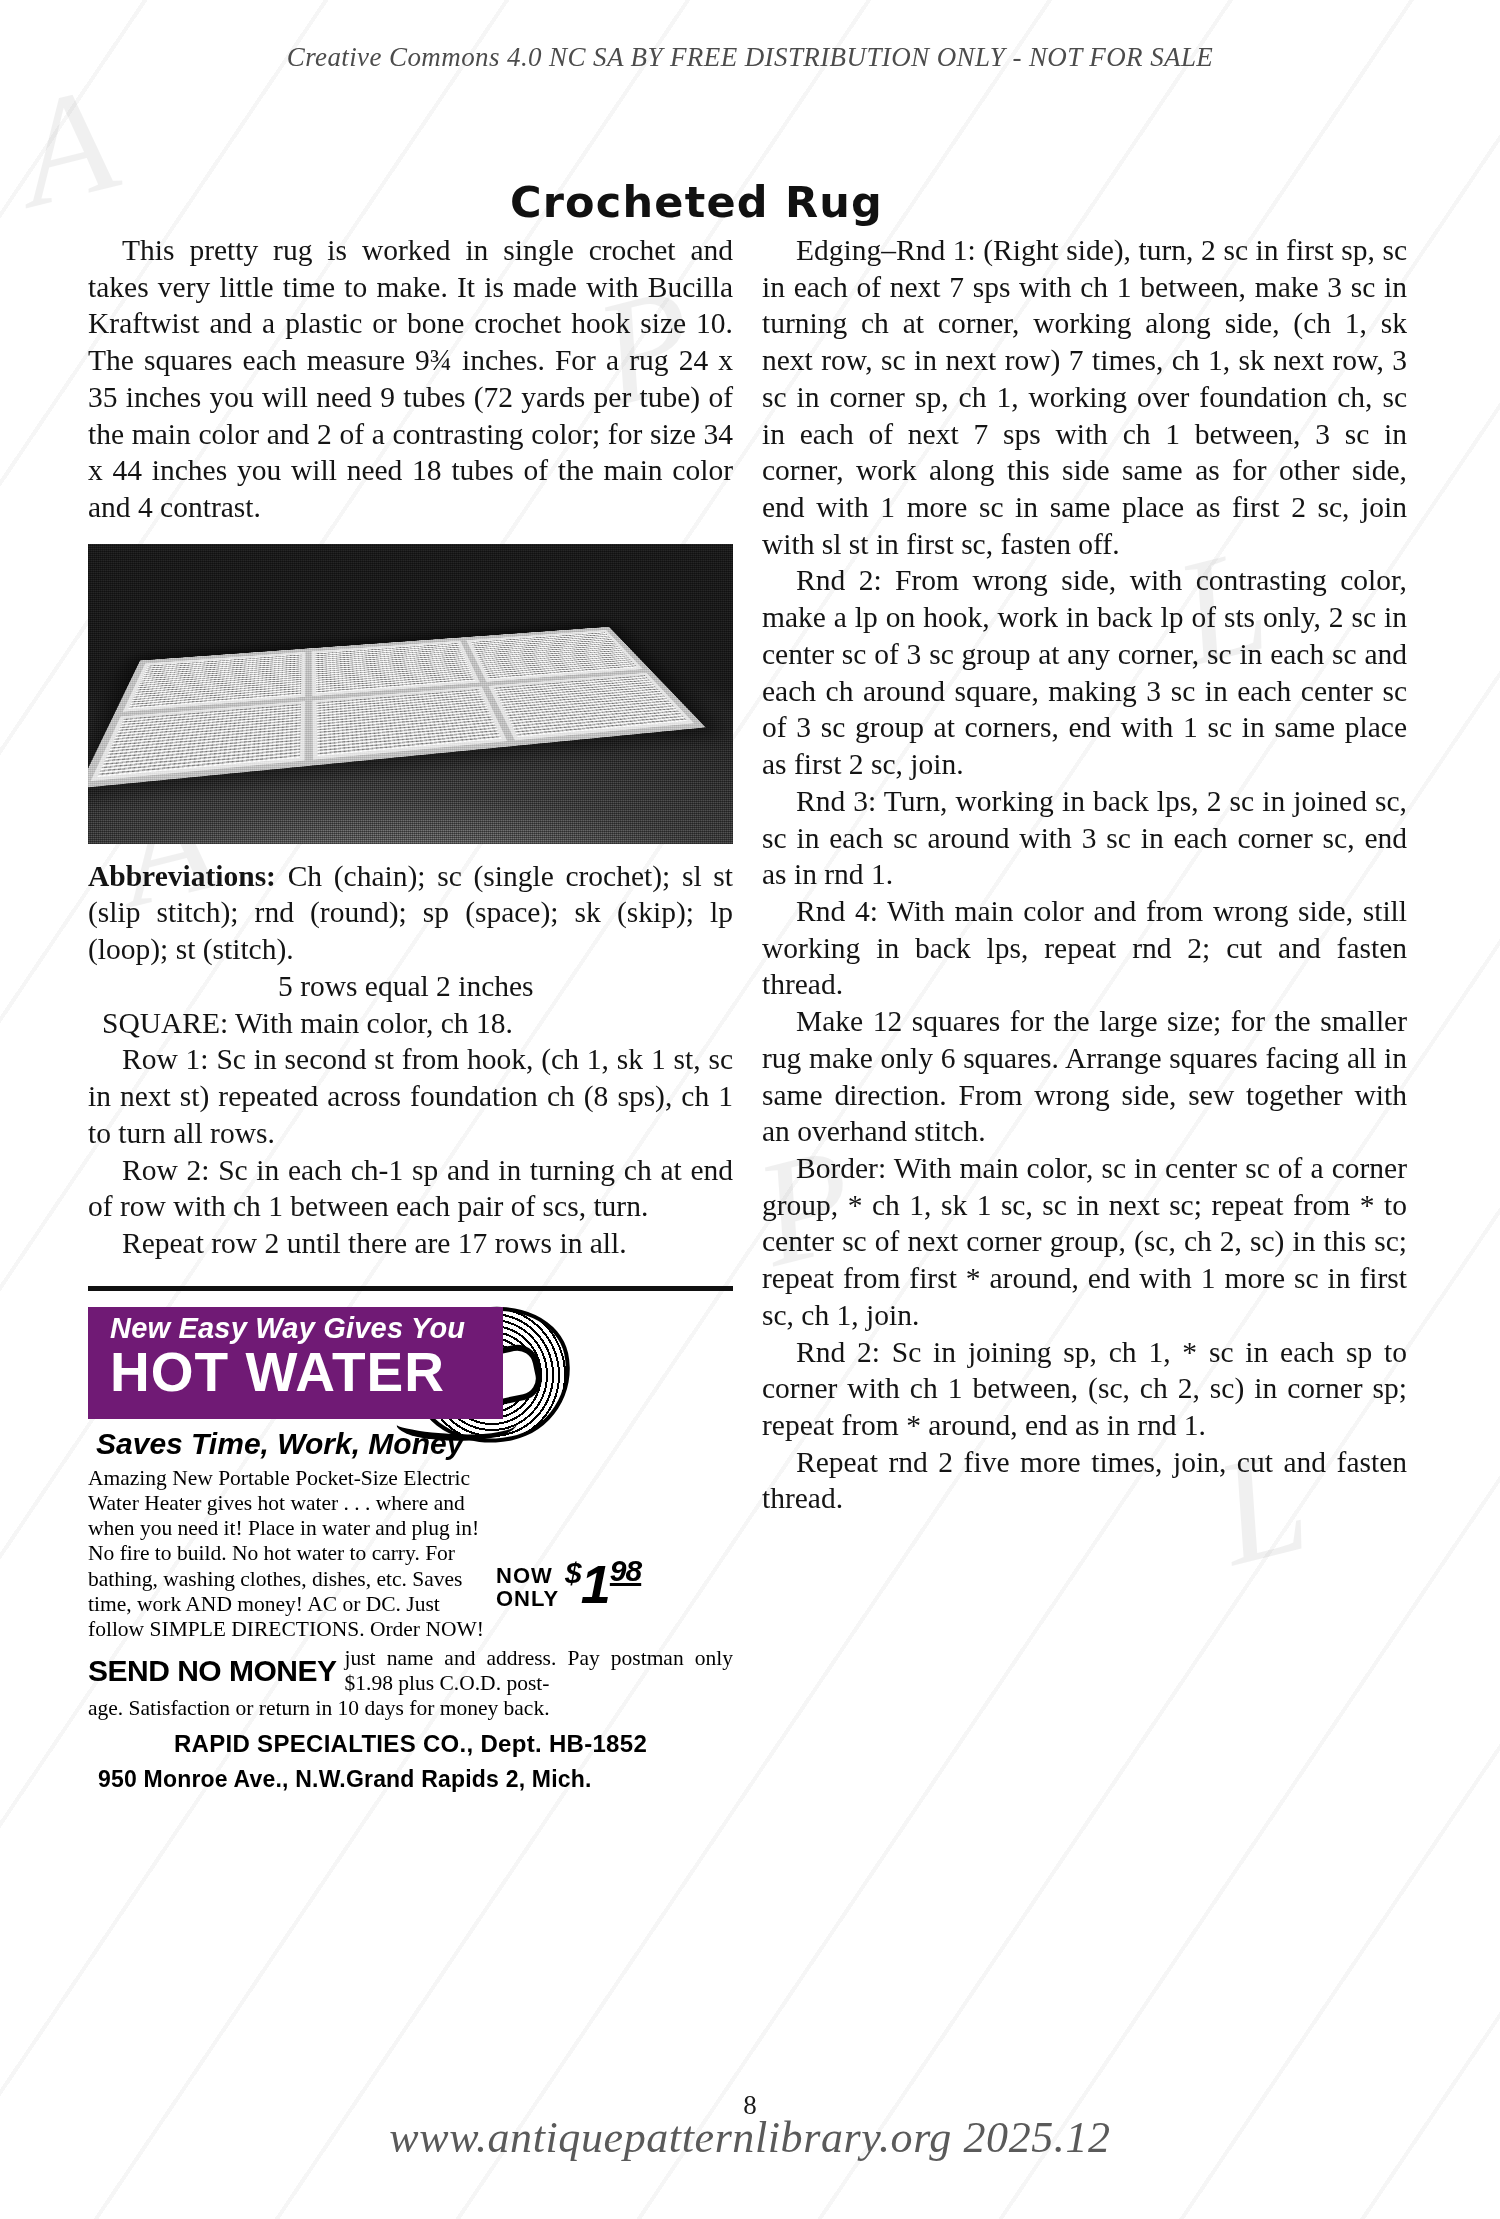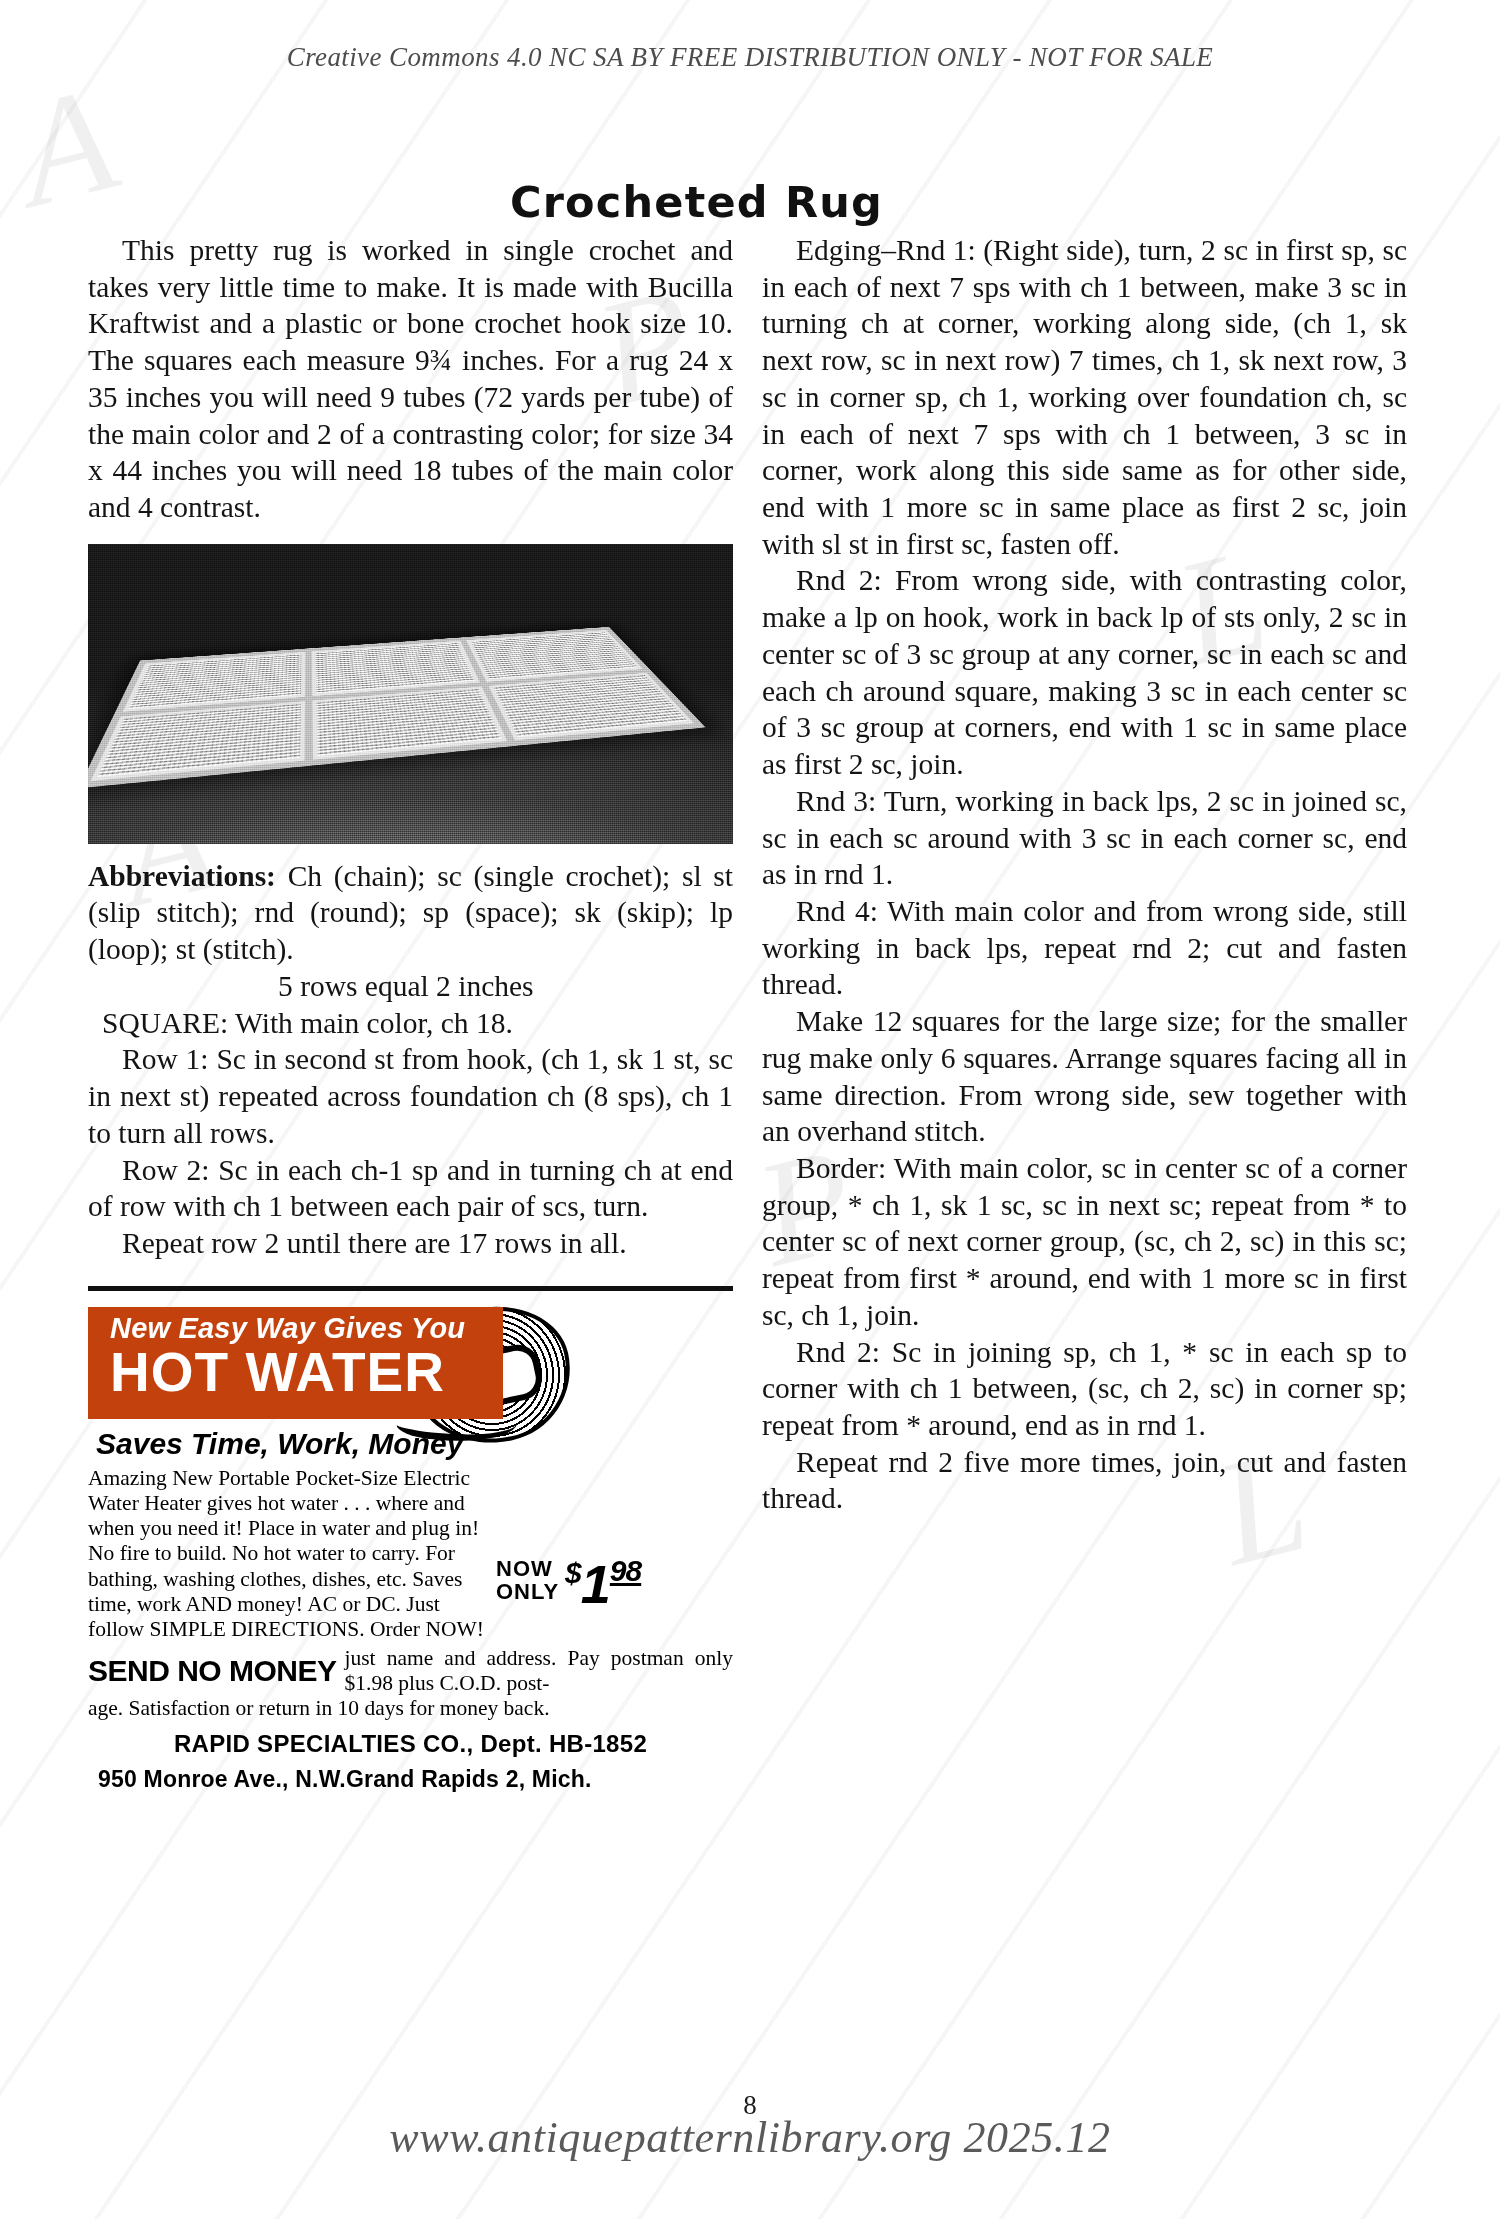--- a/index.html
+++ b/index.html
@@ -166,21 +166,21 @@
 
   
   .ad {
     position: relative;
     width: 645px;
     font-family: "Liberation Sans", sans-serif;
     color: #000;
   }
   .ad-banner {
     position: relative;
-    background: #c2410c;
+    background: #701a75;
     width: 415px;
     height: 112px;
     padding: 6px 10px 4px 22px;
     box-sizing: border-box;
     overflow: visible;
   }
   .ad-kicker {
     color: #fff;
     font-style: italic;
     font-weight: bold;
@@ -290,21 +290,21 @@
     border-radius: 0 0 70% 30%;
     transform: rotate(6deg);
   }
 
   
   .price-block {
     position: absolute;
     left: 408px;
     top: 250px;
     display: flex;
-    align-items: flex-start;
+    align-items: flex-end;
     gap: 6px;
     font-family: "Liberation Sans", sans-serif;
     font-weight: bold;
   }
   .price-now {
     font-size: 22px;
     line-height: 1.05;
     letter-spacing: 1px;
   }
   .price-amount {

